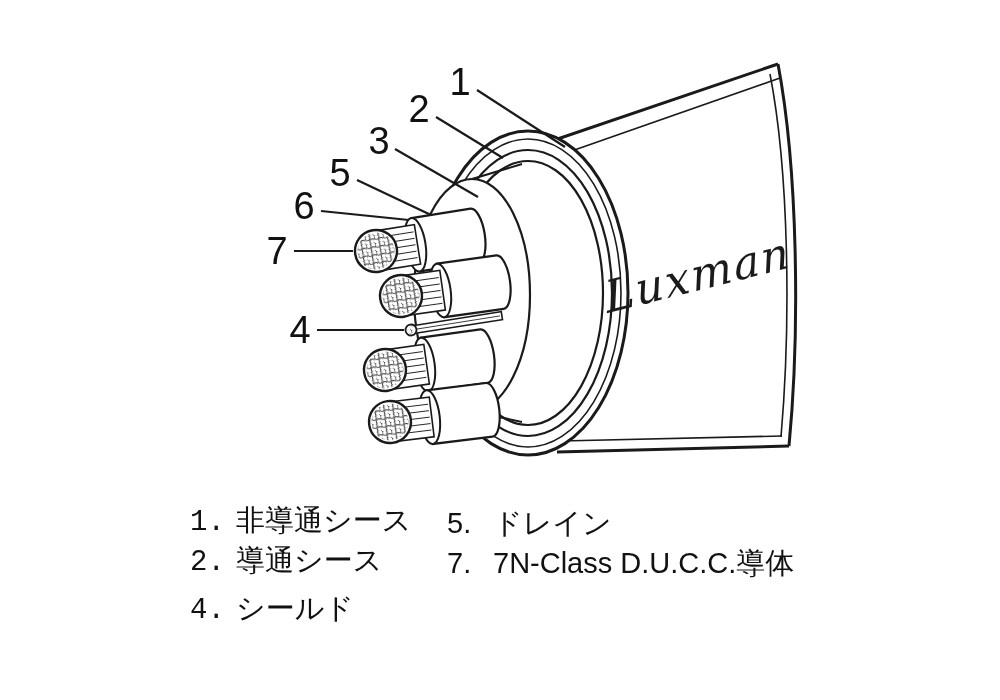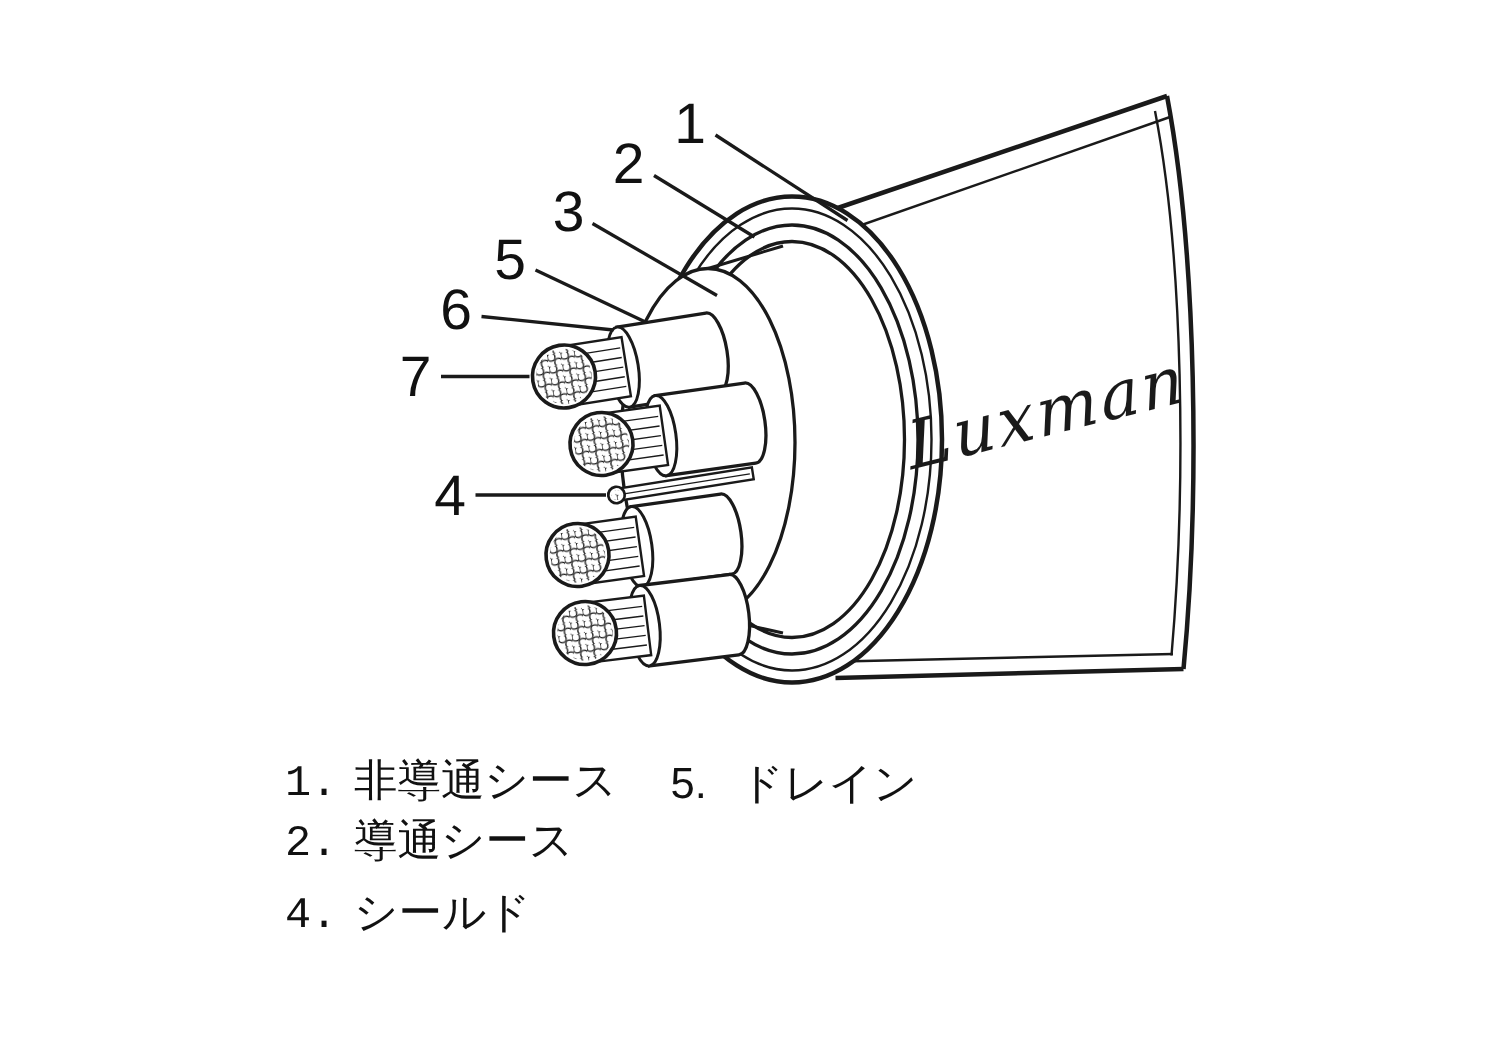--- a/index.html
+++ b/index.html
@@ -125,15 +125,18 @@
     </div>
     <div class="legend-row gap">
       <span class="num">4.</span><span class="lbl">シールド</span>
     </div>
   </div>
 
   <div class="legend legend-col2">
     <div class="legend-row">
       <span class="num">5.</span><span class="lbl">ドレイン</span>
     </div>
+    <div class="legend-row">
+      <span class="num">7.</span><span class="lbl">7N-Class D.U.C.C.導体</span>
+    </div>
   </div>
 
 </div>
 
 </body></html>

